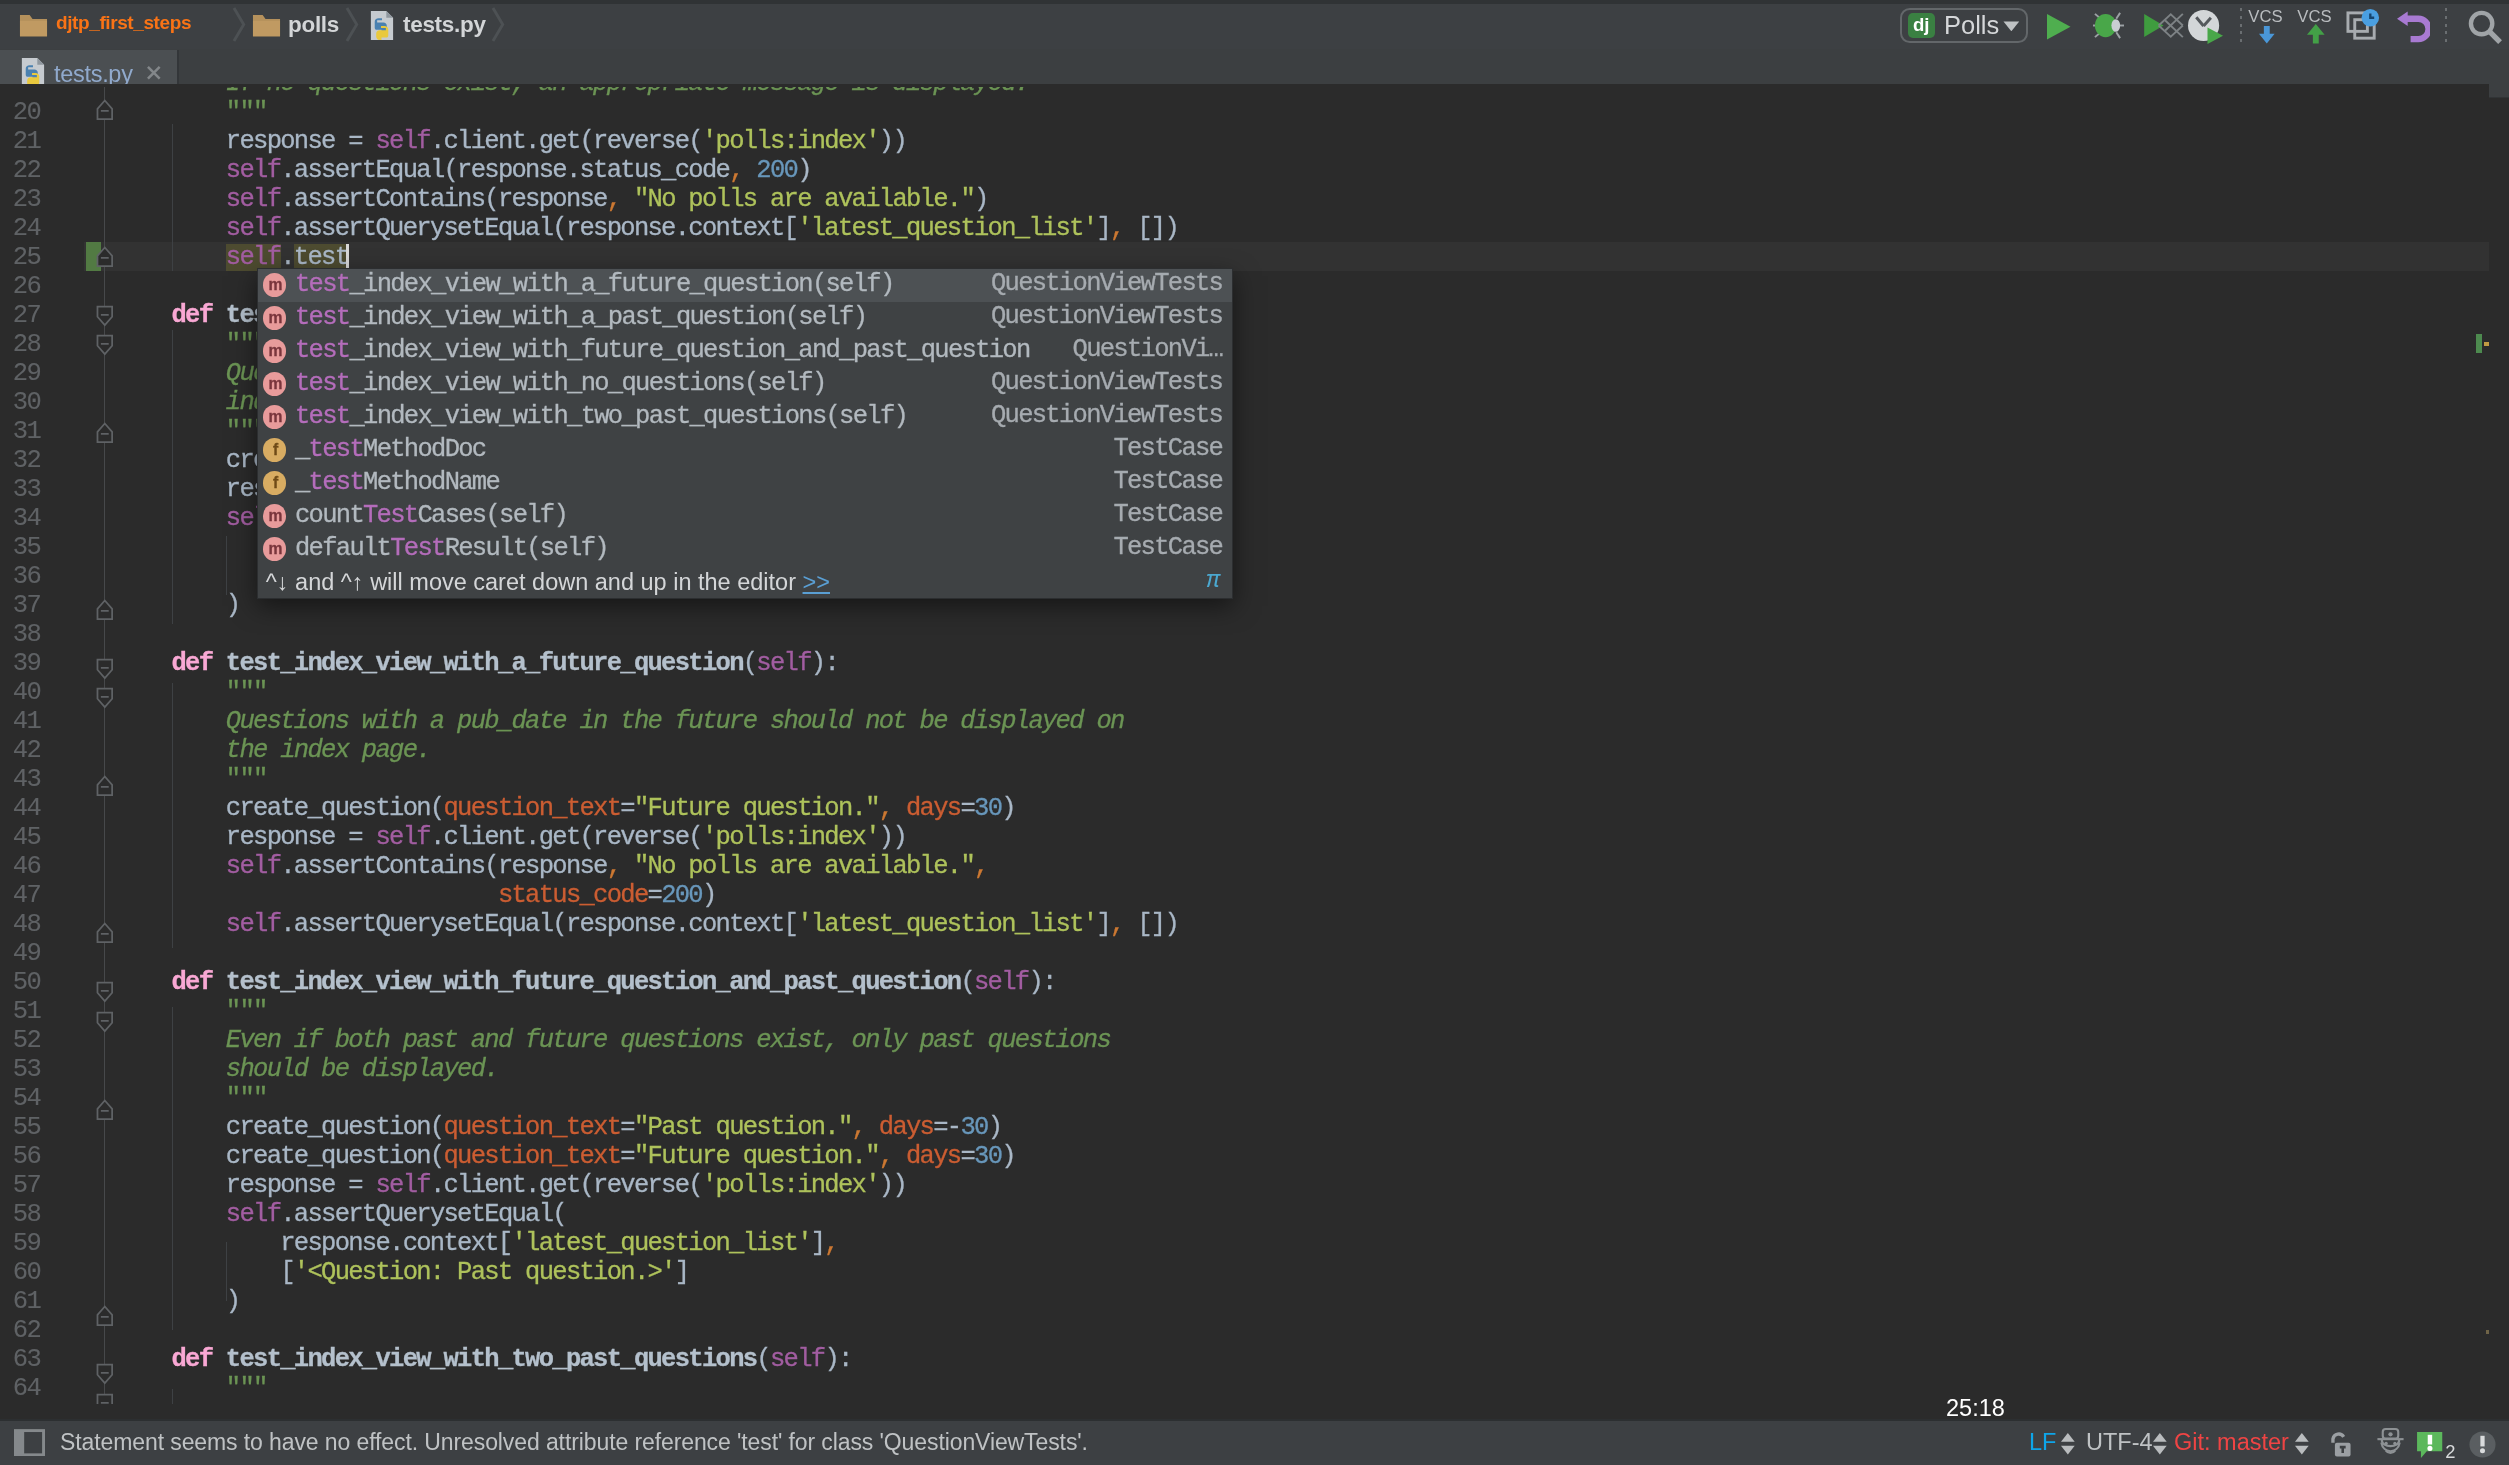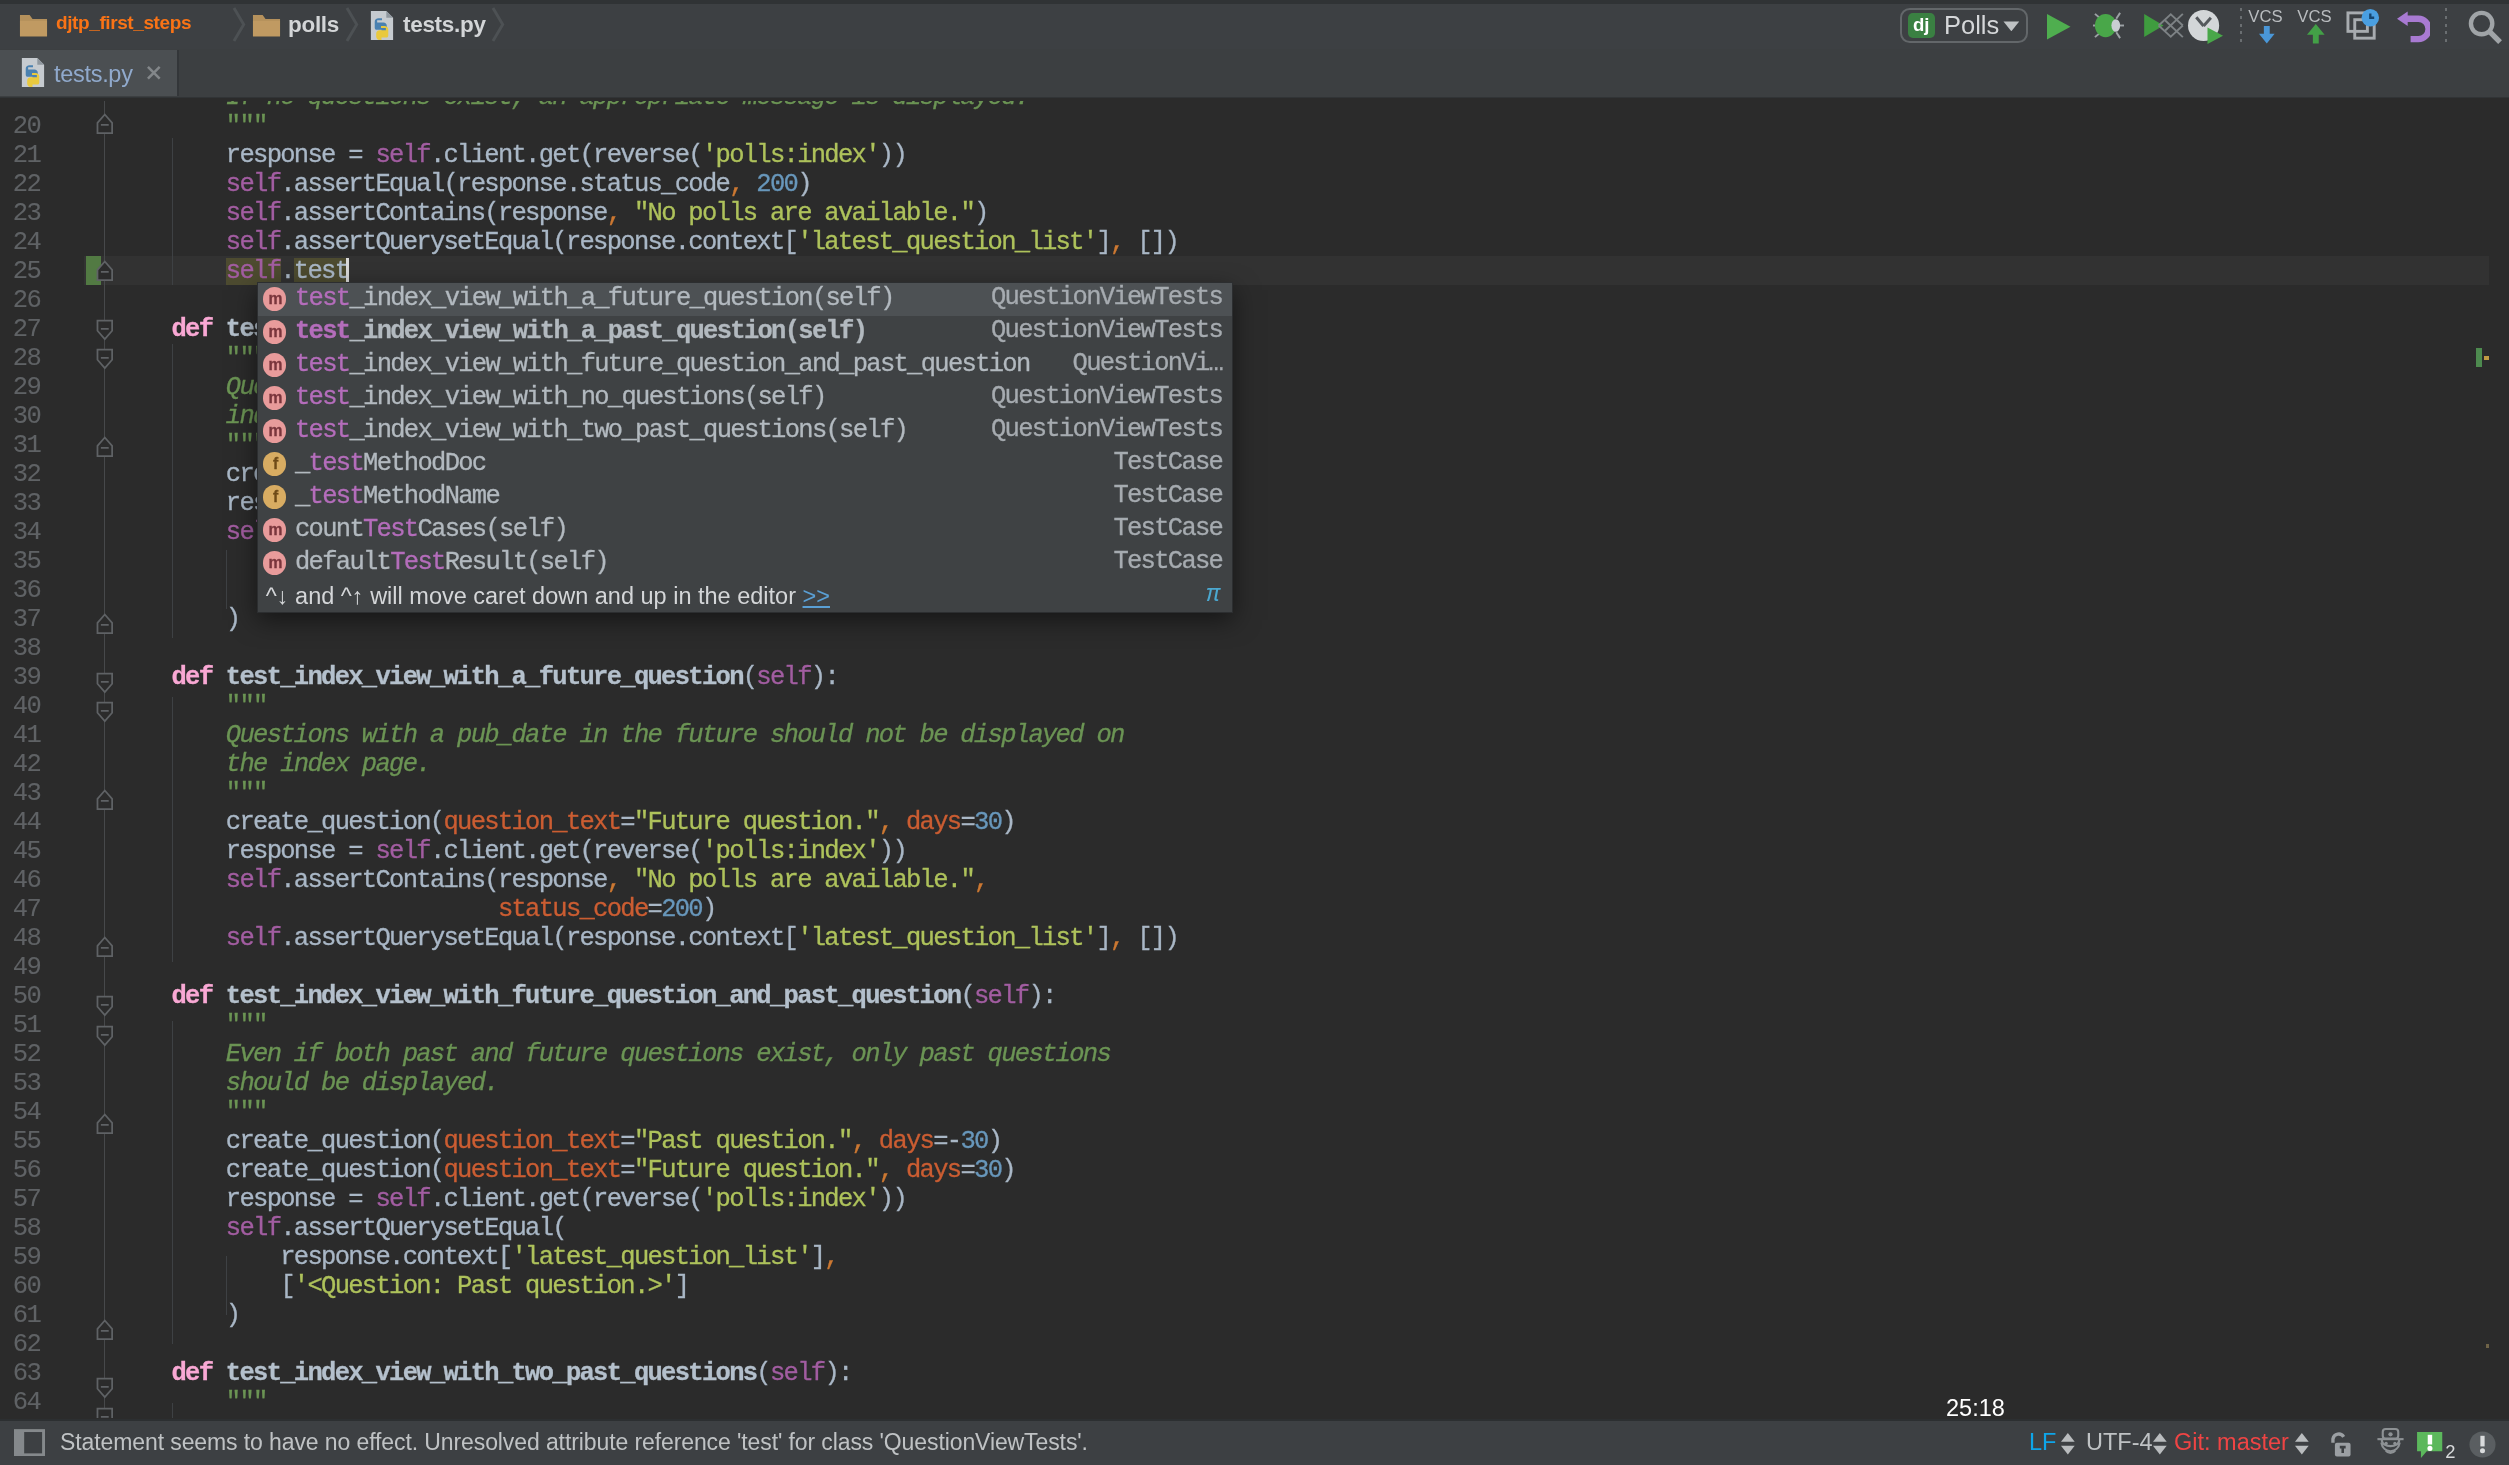--- a/index.html
+++ b/index.html
@@ -121,21 +121,21 @@
   <path d="M4 1 h16 l7 7 v23 h-23 z" fill="#c6cbd0"></path>
   <path d="M20 1 l7 7 h-7 z" fill="#8f979e"></path>
   <path d="M8 12 c0-2 1.6-3.5 4-3.5 h3.5 v2 h-5 v2.5 h6.5 c2 0 3.5 1.5 3.5 3.5 v3 c0 2-1.5 3.5-3.5 3.5 h-2 v-2.5 h-5 c-1.2 0-2-1-2-2.2 z" fill="#4a81b0"></path>
   <path d="M22 17 c0 2-1.6 3.5-4 3.5 h-3.5 v-2 h5 v-2.5 h-6.5 c-2 0-3.5-1.5-3.5-3.5 v-3 c0-2 1.5-3.5 3.5-3.5 h2 v2.5 h5 c1.2 0 2 1 2 2.2 z" fill="#e9c93e" transform="translate(0,10) scale(1,-1) translate(0,-27)"></path>
 </svg>
 <div class="abs" style="left:54px;top:61px;font-size:23.5px;color:#90a9cc;letter-spacing:-0.3px;">tests.py</div>
 <svg class="abs" style="left:145px;top:64px" width="17.6" height="17.6" viewBox="0 0 18 18">
     <path d="M3 3 L15 15 M15 3 L3 15" stroke="#83878a" stroke-width="2.6"></path>
   </svg>
 
-<div class="abs" id="editor" style="left:0;top:98px;width:2489px;height:1320px;background:#2b2b2b;overflow:hidden;">
+<div class="abs" id="editor" style="left:0;top:84px;width:2489px;height:1320px;background:#2b2b2b;overflow:hidden;">
   <div class="abs" id="caretrow" style="left:84px;top:158px;width:2425px;height:29px;background:#323232;"></div>
   <div class="abs" id="greenbar" style="left:86px;top:158px;width:14.7px;height:29px;background:#527a43;"></div>
   <div class="abs" id="foldline" style="left:104px;top:0;width:1px;height:1320px;background:#47494b;"></div>
 <svg class="abs" style="left:96px;top:15px" width="17.6" height="21.6" viewBox="0 0 18 22">
       <path d="M9 1.5 L16.5 10 V20.5 H1.5 V10 Z M5 12 H13" fill="#2b2b2b" stroke="#5f6265" stroke-width="1.8"></path>
     </svg>
 <svg class="abs" style="left:96px;top:162px" width="17.6" height="21.6" viewBox="0 0 18 22">
       <path d="M9 1.5 L16.5 10 V20.5 H1.5 V10 Z M5 12 H13" fill="#2b2b2b" stroke="#5f6265" stroke-width="1.8"></path>
     </svg>
 <svg class="abs" style="left:96px;top:221px" width="17.6" height="21.6" viewBox="0 0 18 22">
@@ -298,21 +298,21 @@
   <div class="abs" style="left:2486px;top:1246px;width:21.6px;height:3.9px;background:#6f6347;"></div>
 
   <div class="abs" id="popup" style="left:257px;top:184px;width:974px;background:#3f4244;border:1px solid #2c2e30;box-shadow:0 7.8px 23.5px rgba(0,0,0,0.5);">
       <div style="position:relative;height:33px;background:#4d5154;font-family:'Liberation Mono',monospace;font-size:25.5px;letter-spacing:-1.7px;color:#b2b9bf;-webkit-text-stroke:0.3px currentColor;">
         <span style="position:absolute;left:4.9px;top:4.4px;width:23.5px;height:23.5px;border-radius:12.7px;background:#e89b9b;color:#79353c;font-family:'Liberation Sans',sans-serif;font-size:15.7px;font-weight:bold;text-align:center;line-height:23.5px;">m</span>
         <span style="position:absolute;left:37px;top:1px;"><span style="color:#b46dbb;">test</span>_index_view_with_a_future_question(self)</span>
         <span style="position:absolute;right:9.8px;color:#a6abb0;">QuestionViewTests</span>
       </div>
       <div style="position:relative;height:33px;font-family:'Liberation Mono',monospace;font-size:25.5px;letter-spacing:-1.7px;color:#b2b9bf;-webkit-text-stroke:0.3px currentColor;">
         <span style="position:absolute;left:4.9px;top:4.4px;width:23.5px;height:23.5px;border-radius:12.7px;background:#e89b9b;color:#79353c;font-family:'Liberation Sans',sans-serif;font-size:15.7px;font-weight:bold;text-align:center;line-height:23.5px;">m</span>
-        <span style="position:absolute;left:37px;top:1px;font-weight:bold;"><span style="color:#b46dbb;">test</span>_index_view_with_a_past_question(self)</span>
+        <span style="position:absolute;left:37px;top:1px;"><span style="color:#b46dbb;">test</span>_index_view_with_a_past_question(self)</span>
         <span style="position:absolute;right:9.8px;color:#a6abb0;">QuestionViewTests</span>
       </div>
       <div style="position:relative;height:33px;font-family:'Liberation Mono',monospace;font-size:25.5px;letter-spacing:-1.7px;color:#b2b9bf;-webkit-text-stroke:0.3px currentColor;">
         <span style="position:absolute;left:4.9px;top:4.4px;width:23.5px;height:23.5px;border-radius:12.7px;background:#e89b9b;color:#79353c;font-family:'Liberation Sans',sans-serif;font-size:15.7px;font-weight:bold;text-align:center;line-height:23.5px;">m</span>
         <span style="position:absolute;left:37px;top:1px;"><span style="color:#b46dbb;">test</span>_index_view_with_future_question_and_past_question</span>
         <span style="position:absolute;right:9.8px;color:#a6abb0;">QuestionVi…</span>
       </div>
       <div style="position:relative;height:33px;font-family:'Liberation Mono',monospace;font-size:25.5px;letter-spacing:-1.7px;color:#b2b9bf;-webkit-text-stroke:0.3px currentColor;">
         <span style="position:absolute;left:4.9px;top:4.4px;width:23.5px;height:23.5px;border-radius:12.7px;background:#e89b9b;color:#79353c;font-family:'Liberation Sans',sans-serif;font-size:15.7px;font-weight:bold;text-align:center;line-height:23.5px;">m</span>
         <span style="position:absolute;left:37px;top:1px;"><span style="color:#b46dbb;">test</span>_index_view_with_no_questions(self)</span>

